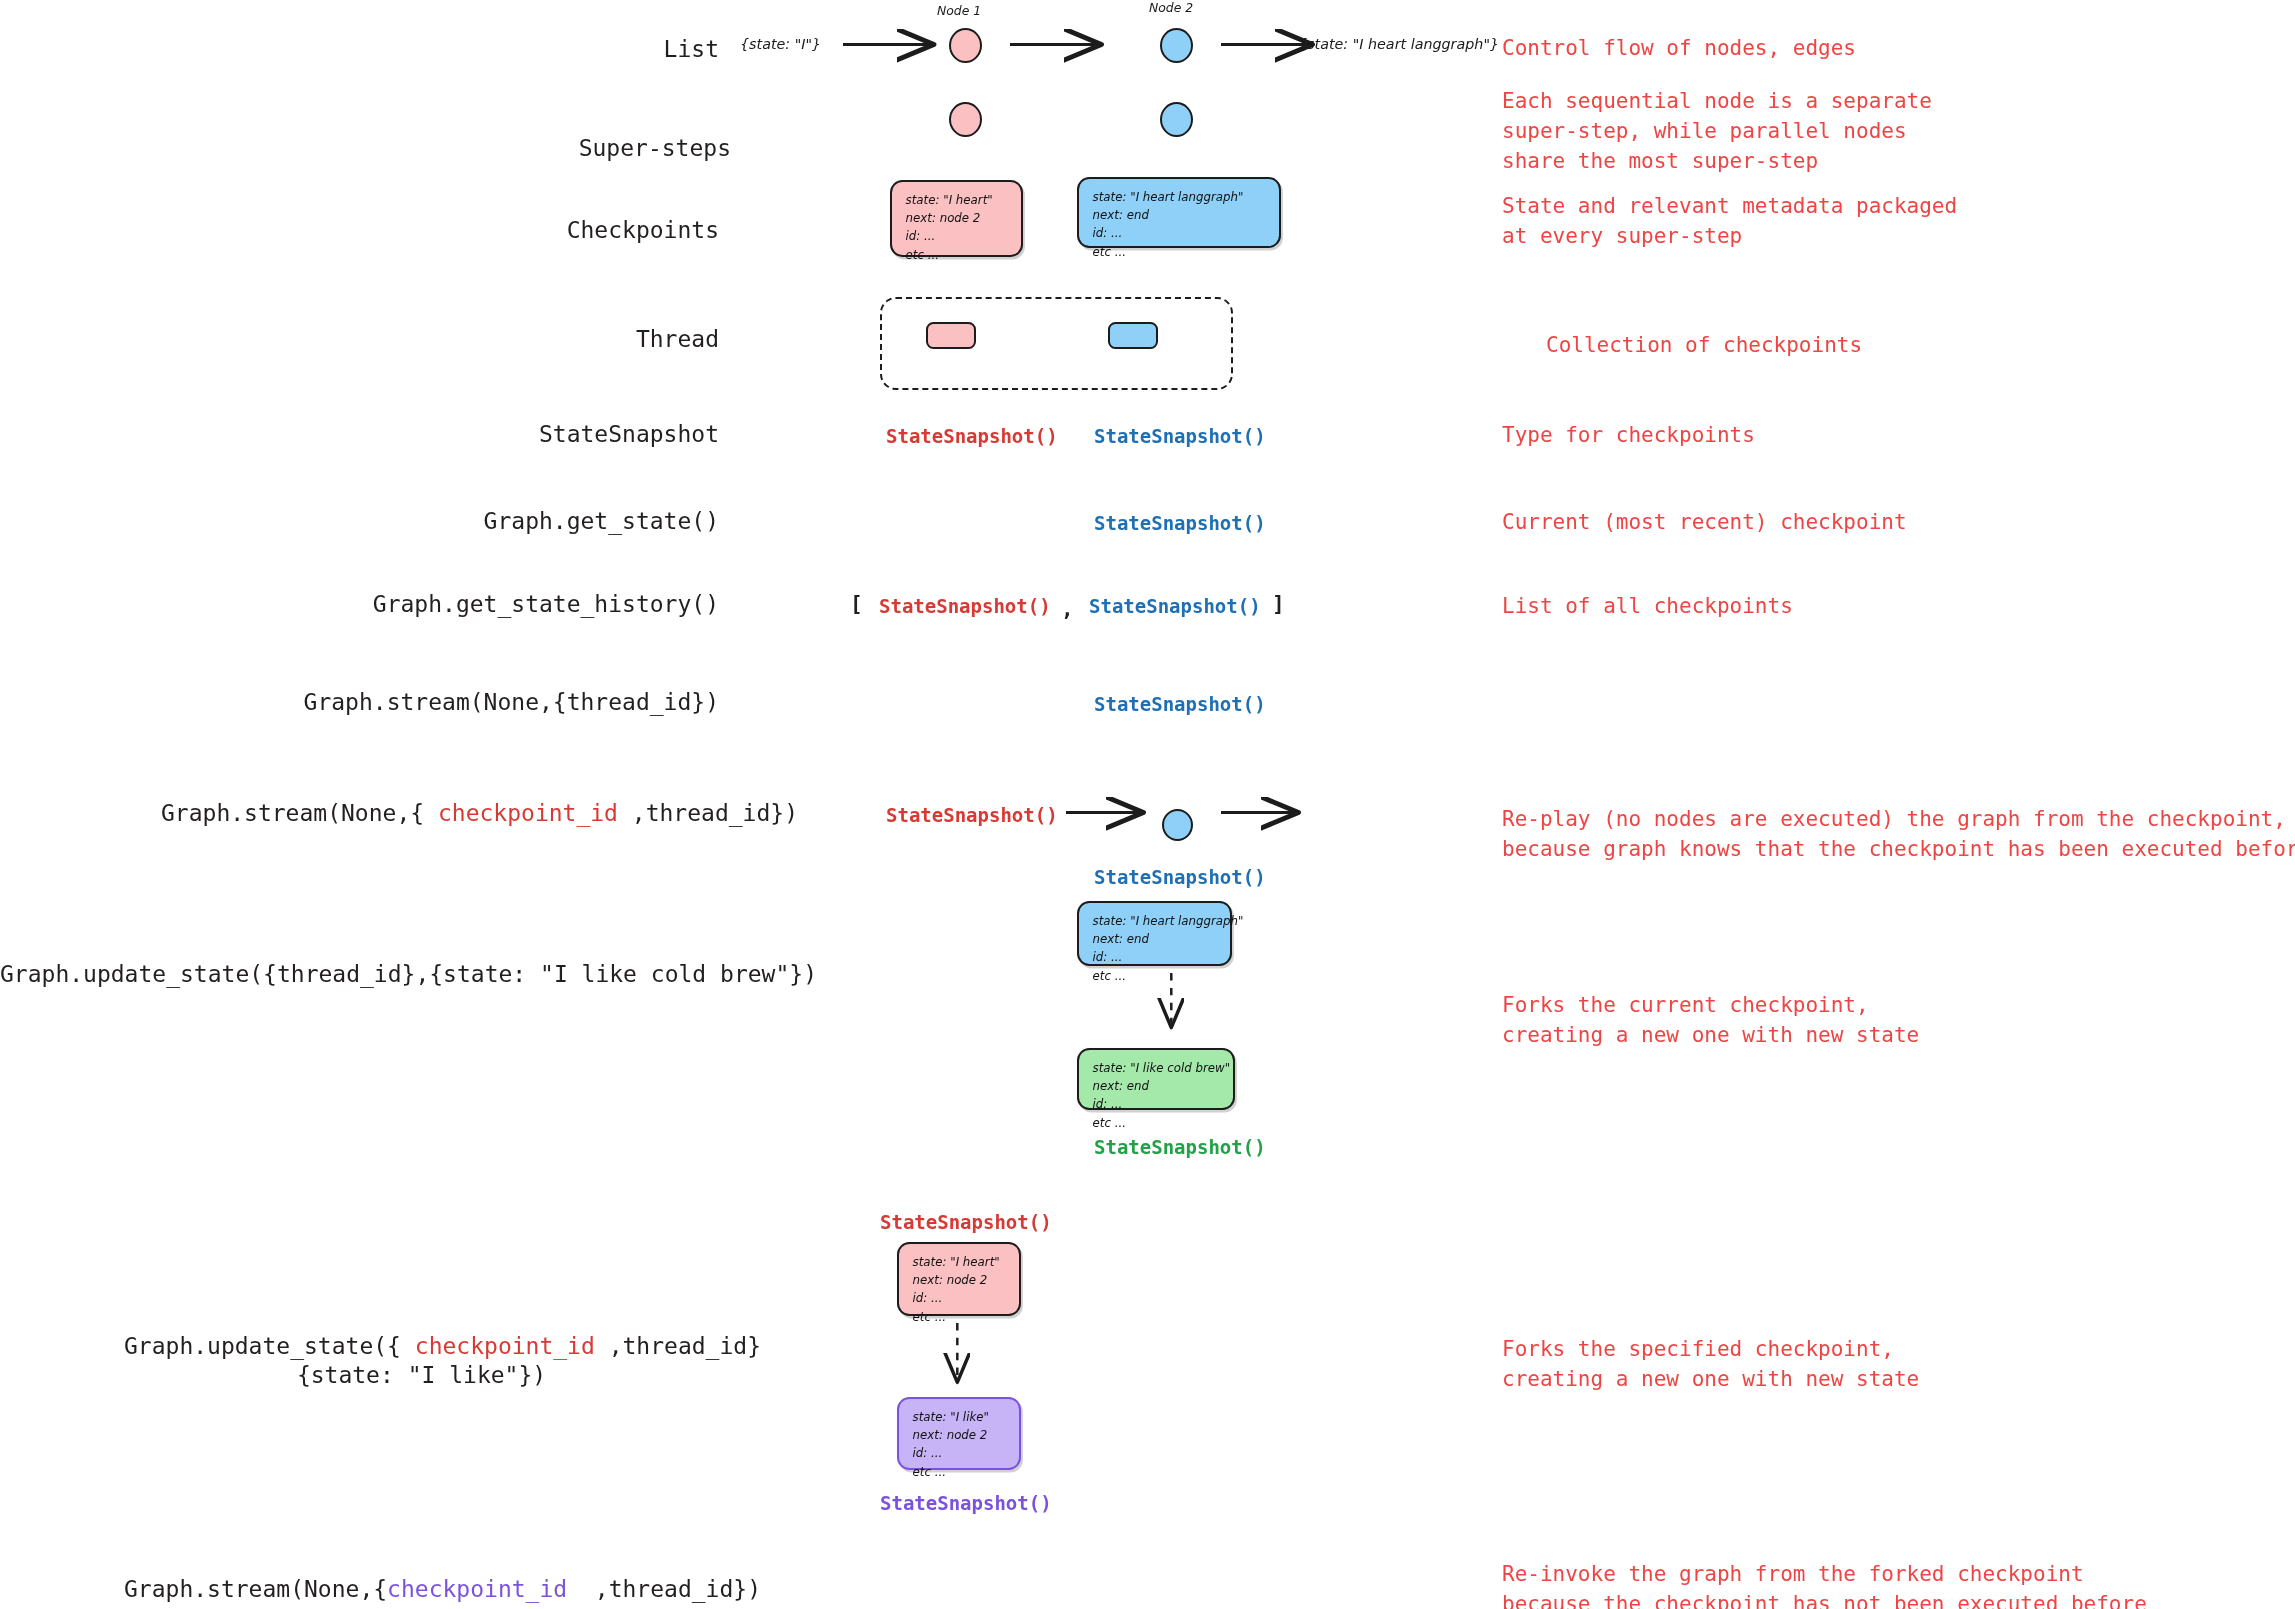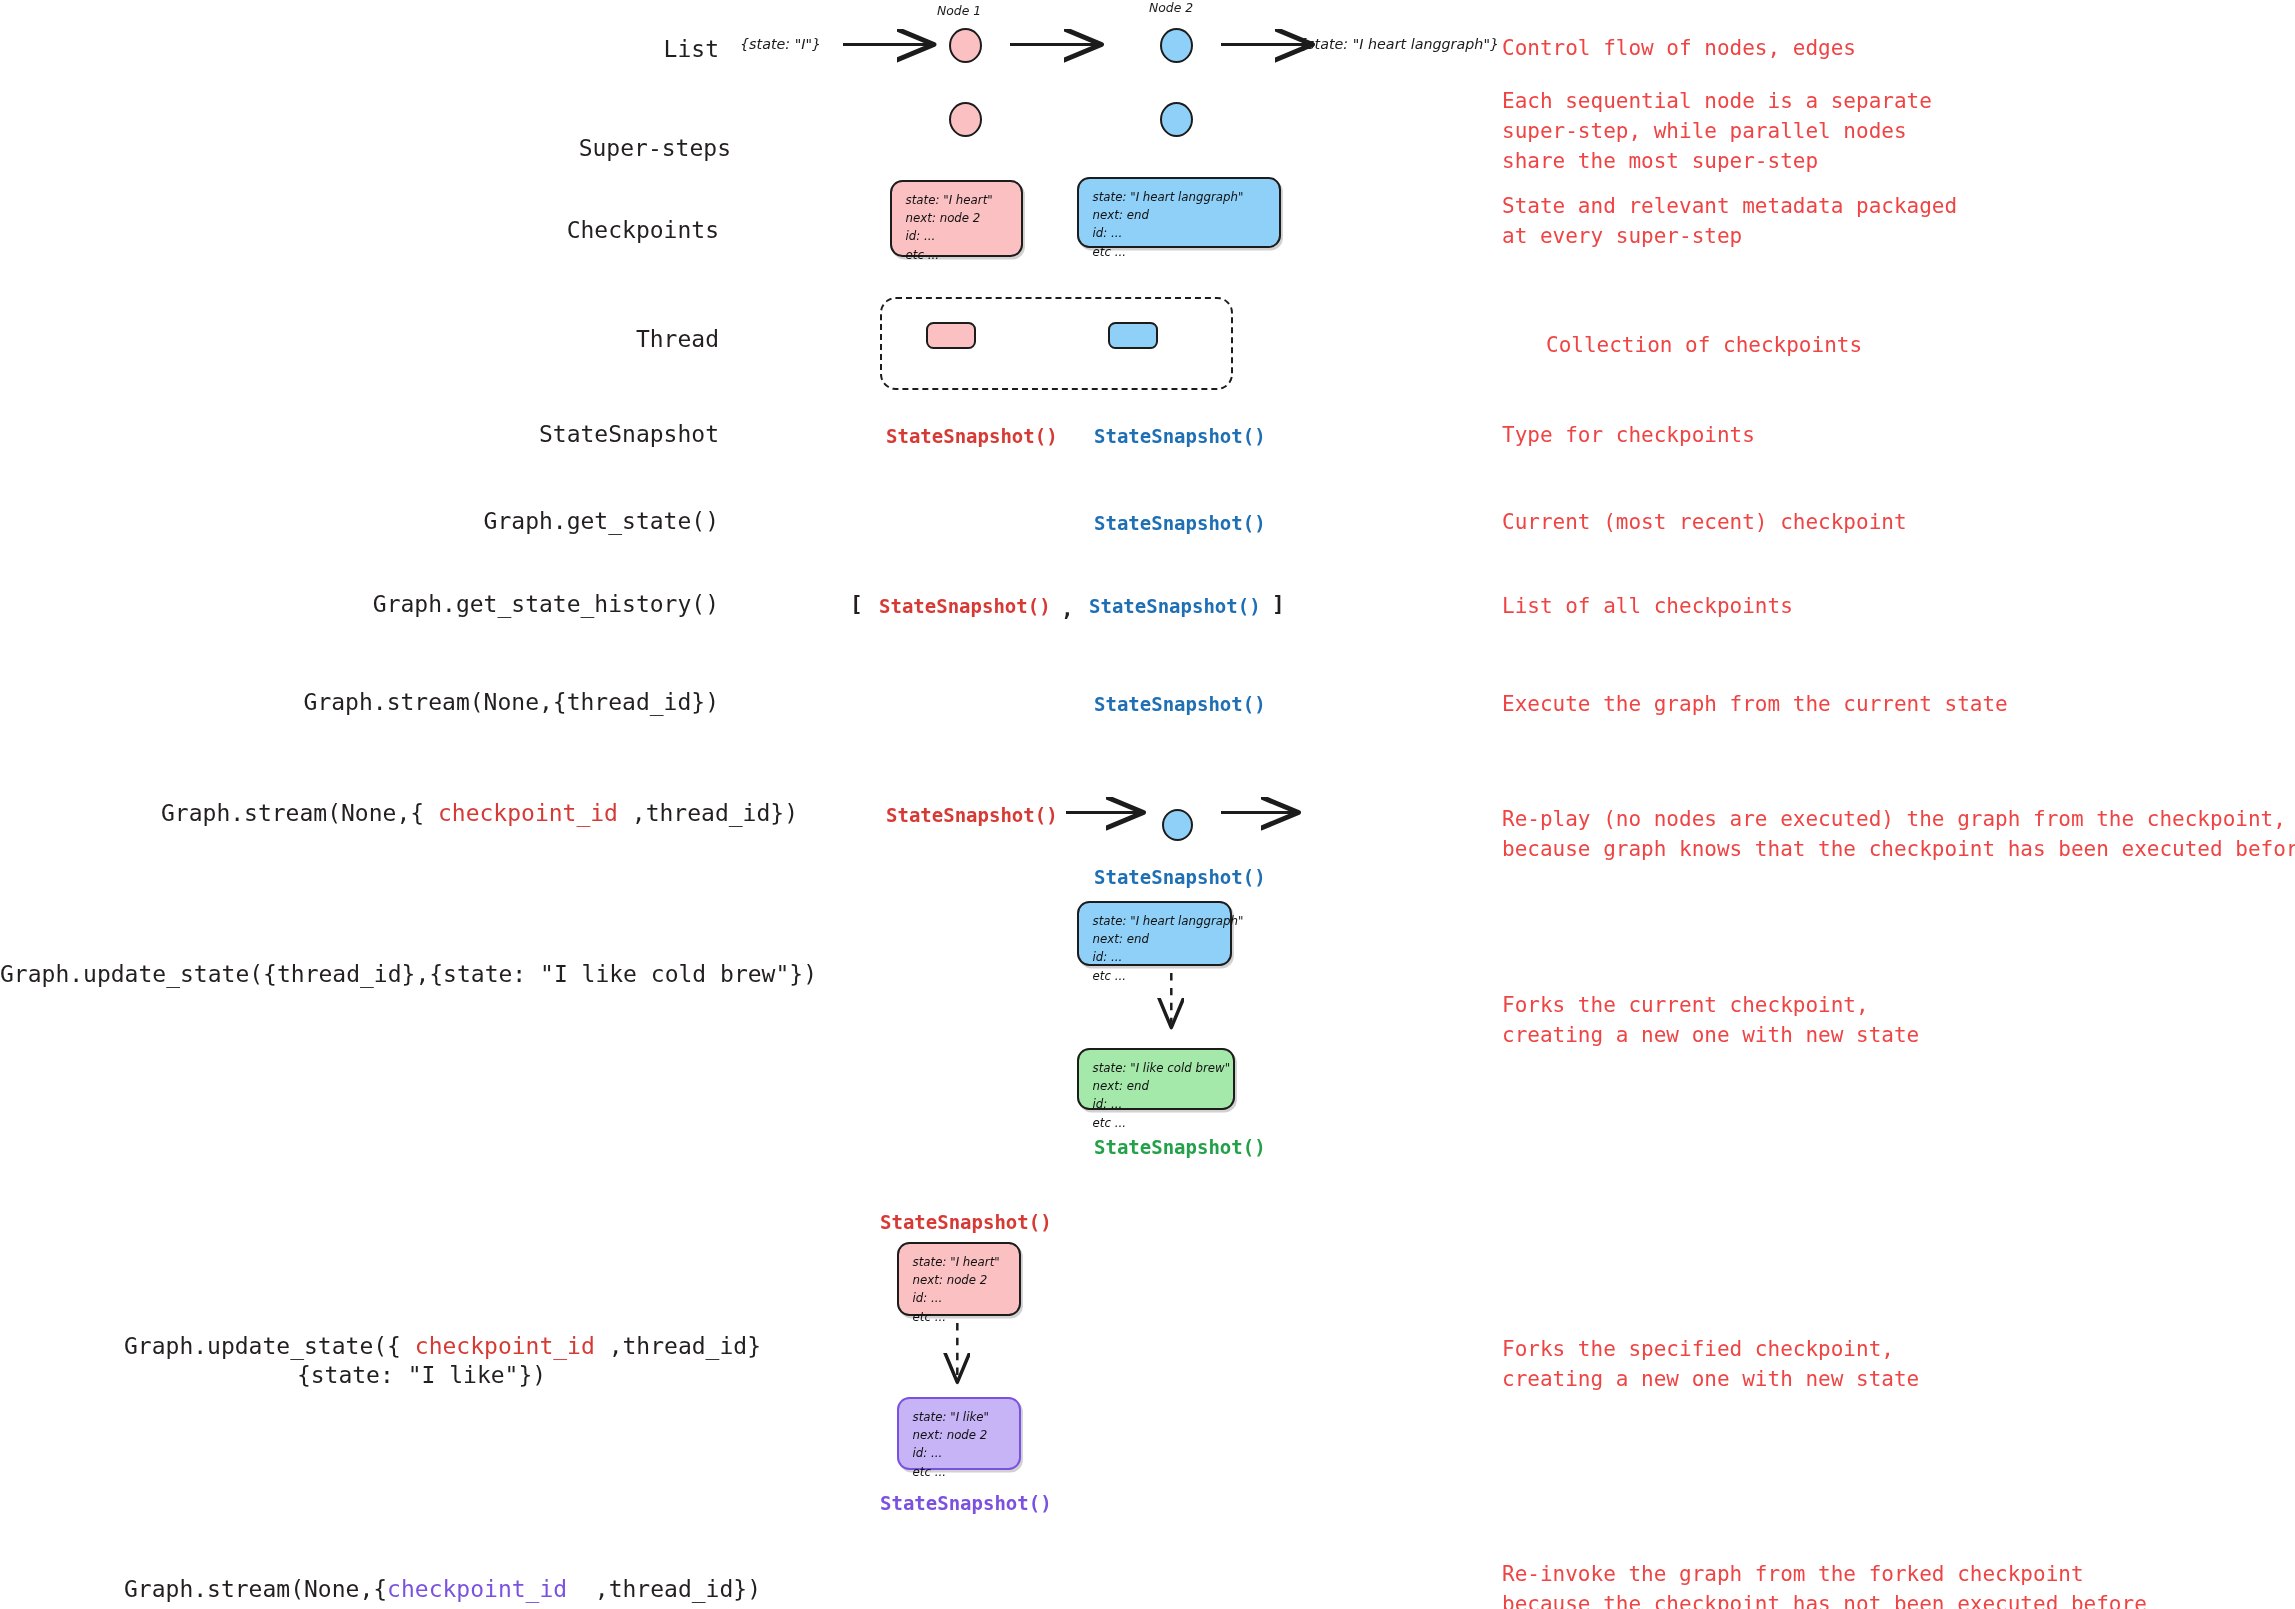--- a/index.html
+++ b/index.html
@@ -210,21 +210,20 @@
   <div class="bracket abs" style="left:1061px;top:597px;">,</div>
   <div class="snap snap-blue abs" style="left:1089px;top:595px;">StateSnapshot()</div>
   <div class="bracket abs" style="left:1272px;top:592px;">]</div>
 
   <div class="desc abs" style="left:1502px;top:592px;">List of all checkpoints</div>
 
   <div class="api-label abs" style="left:248px;top:688px;width:471px;">Graph.stream(None,{thread_id})</div>
 
   <div class="snap snap-blue abs" style="left:1094px;top:693px;">StateSnapshot()</div>
 
-  <div class="desc abs" style="left:1502px;top:690px;">Execute the graph from the current state</div>
 
   <div class="api-label abs" style="left:124px;top:799px;width:595px;margin-left:37px;"><span>Graph.stream(None,{ </span><span class="cp">checkpoint_id</span><span> ,thread_id})</span></div>
 
   <div class="snap snap-red abs" style="left:886px;top:804px;">StateSnapshot()</div>
 
   <svg class="abs" style="left:1066px;top:805px;width:93px;height:15px;" viewBox="0 0 150 24" width="93" height="15">
     <line x1="0" y1="12" x2="120" y2="12" stroke="#1c1c1c" stroke-width="5" marker-end="url(#ah)"></line>
   </svg>
 
   <div class="node node-blue abs" style="left:1162px;top:809px;width:31px;height:32px;"></div>

